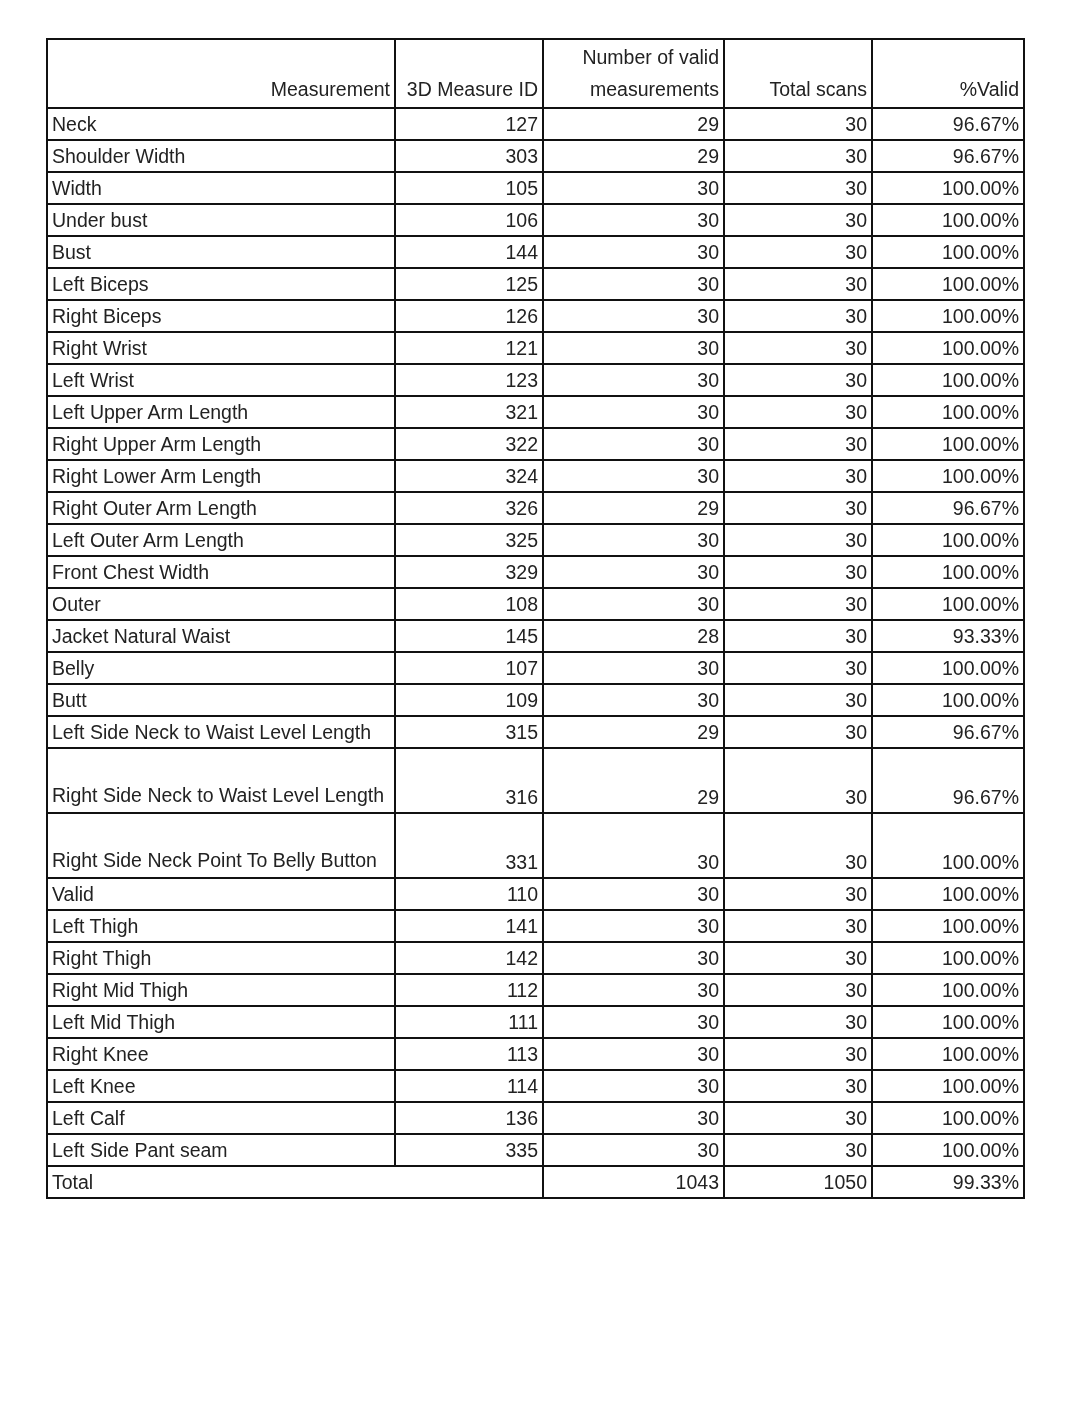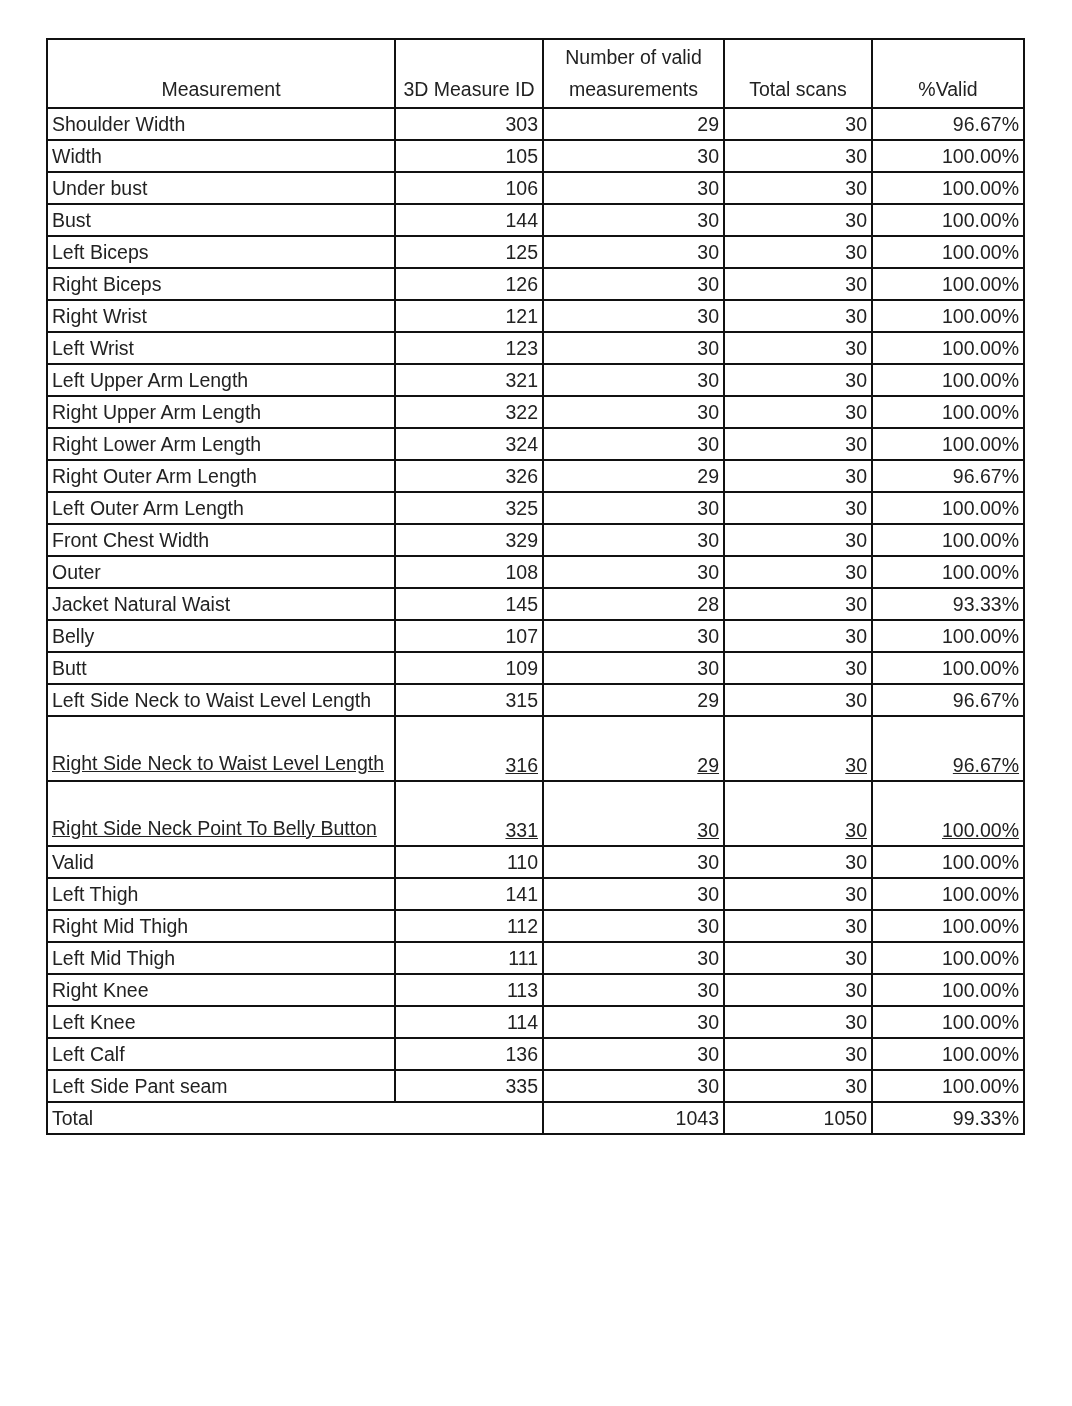--- a/index.html
+++ b/index.html
@@ -18,26 +18,26 @@
   table.grid col.c5 { width: 152px; }
   table.grid td, table.grid th {
     border: 2px solid #111;
     padding: 0 4px 0 4px;
     height: 30px;
     line-height: 30px;
     overflow: hidden;
     white-space: nowrap;
     font-weight: normal;
   }
-  table.grid th { vertical-align: bottom; text-align: center; line-height: 32px; padding-bottom: 2px; }
+  table.grid th { vertical-align: bottom; text-align: right; line-height: 32px; padding-bottom: 2px; }
   table.grid thead tr { height: 69px; }
   table.grid td.num { text-align: right; }
   table.grid td.label { text-align: left; }
   table.grid td.wrap { white-space: normal; line-height: 32px; vertical-align: bottom; padding-bottom: 1px; }
-  table.grid tr.tall td { height: 62px; vertical-align: bottom; text-decoration: underline; }
+  table.grid tr.tall td { height: 62px; vertical-align: bottom; }
   table.grid tbody tr td { vertical-align: bottom; }
 </style>
 </head>
 <body>
 
 <table class="grid">
   <colgroup>
     <col class="c1">
       <col class="c2">
       <col class="c3">
@@ -48,20 +48,27 @@
     <tr>
       <th>Measurement</th>
       <th>3D Measure ID</th>
       <th style="white-space:normal; line-height:32px;">Number of valid measurements</th>
       <th>Total scans</th>
       <th>%Valid</th>
     </tr>
   </thead>
   <tbody id="tbody">
       <tr>
+        <td class="label">Neck</td>
+        <td class="num">127</td>
+        <td class="num">29</td>
+        <td class="num">30</td>
+        <td class="num">96.67%</td>
+      </tr>
+      <tr>
         <td class="label">Shoulder Width</td>
         <td class="num">303</td>
         <td class="num">29</td>
         <td class="num">30</td>
         <td class="num">96.67%</td>
       </tr>
       <tr>
         <td class="label">Width</td>
         <td class="num">105</td>
         <td class="num">30</td>
@@ -204,20 +211,27 @@
       <tr>
         <td class="label">Valid</td>
         <td class="num">110</td>
         <td class="num">30</td>
         <td class="num">30</td>
         <td class="num">100.00%</td>
       </tr>
       <tr>
         <td class="label">Left Thigh</td>
         <td class="num">141</td>
+        <td class="num">30</td>
+        <td class="num">30</td>
+        <td class="num">100.00%</td>
+      </tr>
+      <tr>
+        <td class="label">Right Thigh</td>
+        <td class="num">142</td>
         <td class="num">30</td>
         <td class="num">30</td>
         <td class="num">100.00%</td>
       </tr>
       <tr>
         <td class="label">Right Mid Thigh</td>
         <td class="num">112</td>
         <td class="num">30</td>
         <td class="num">30</td>
         <td class="num">100.00%</td>

